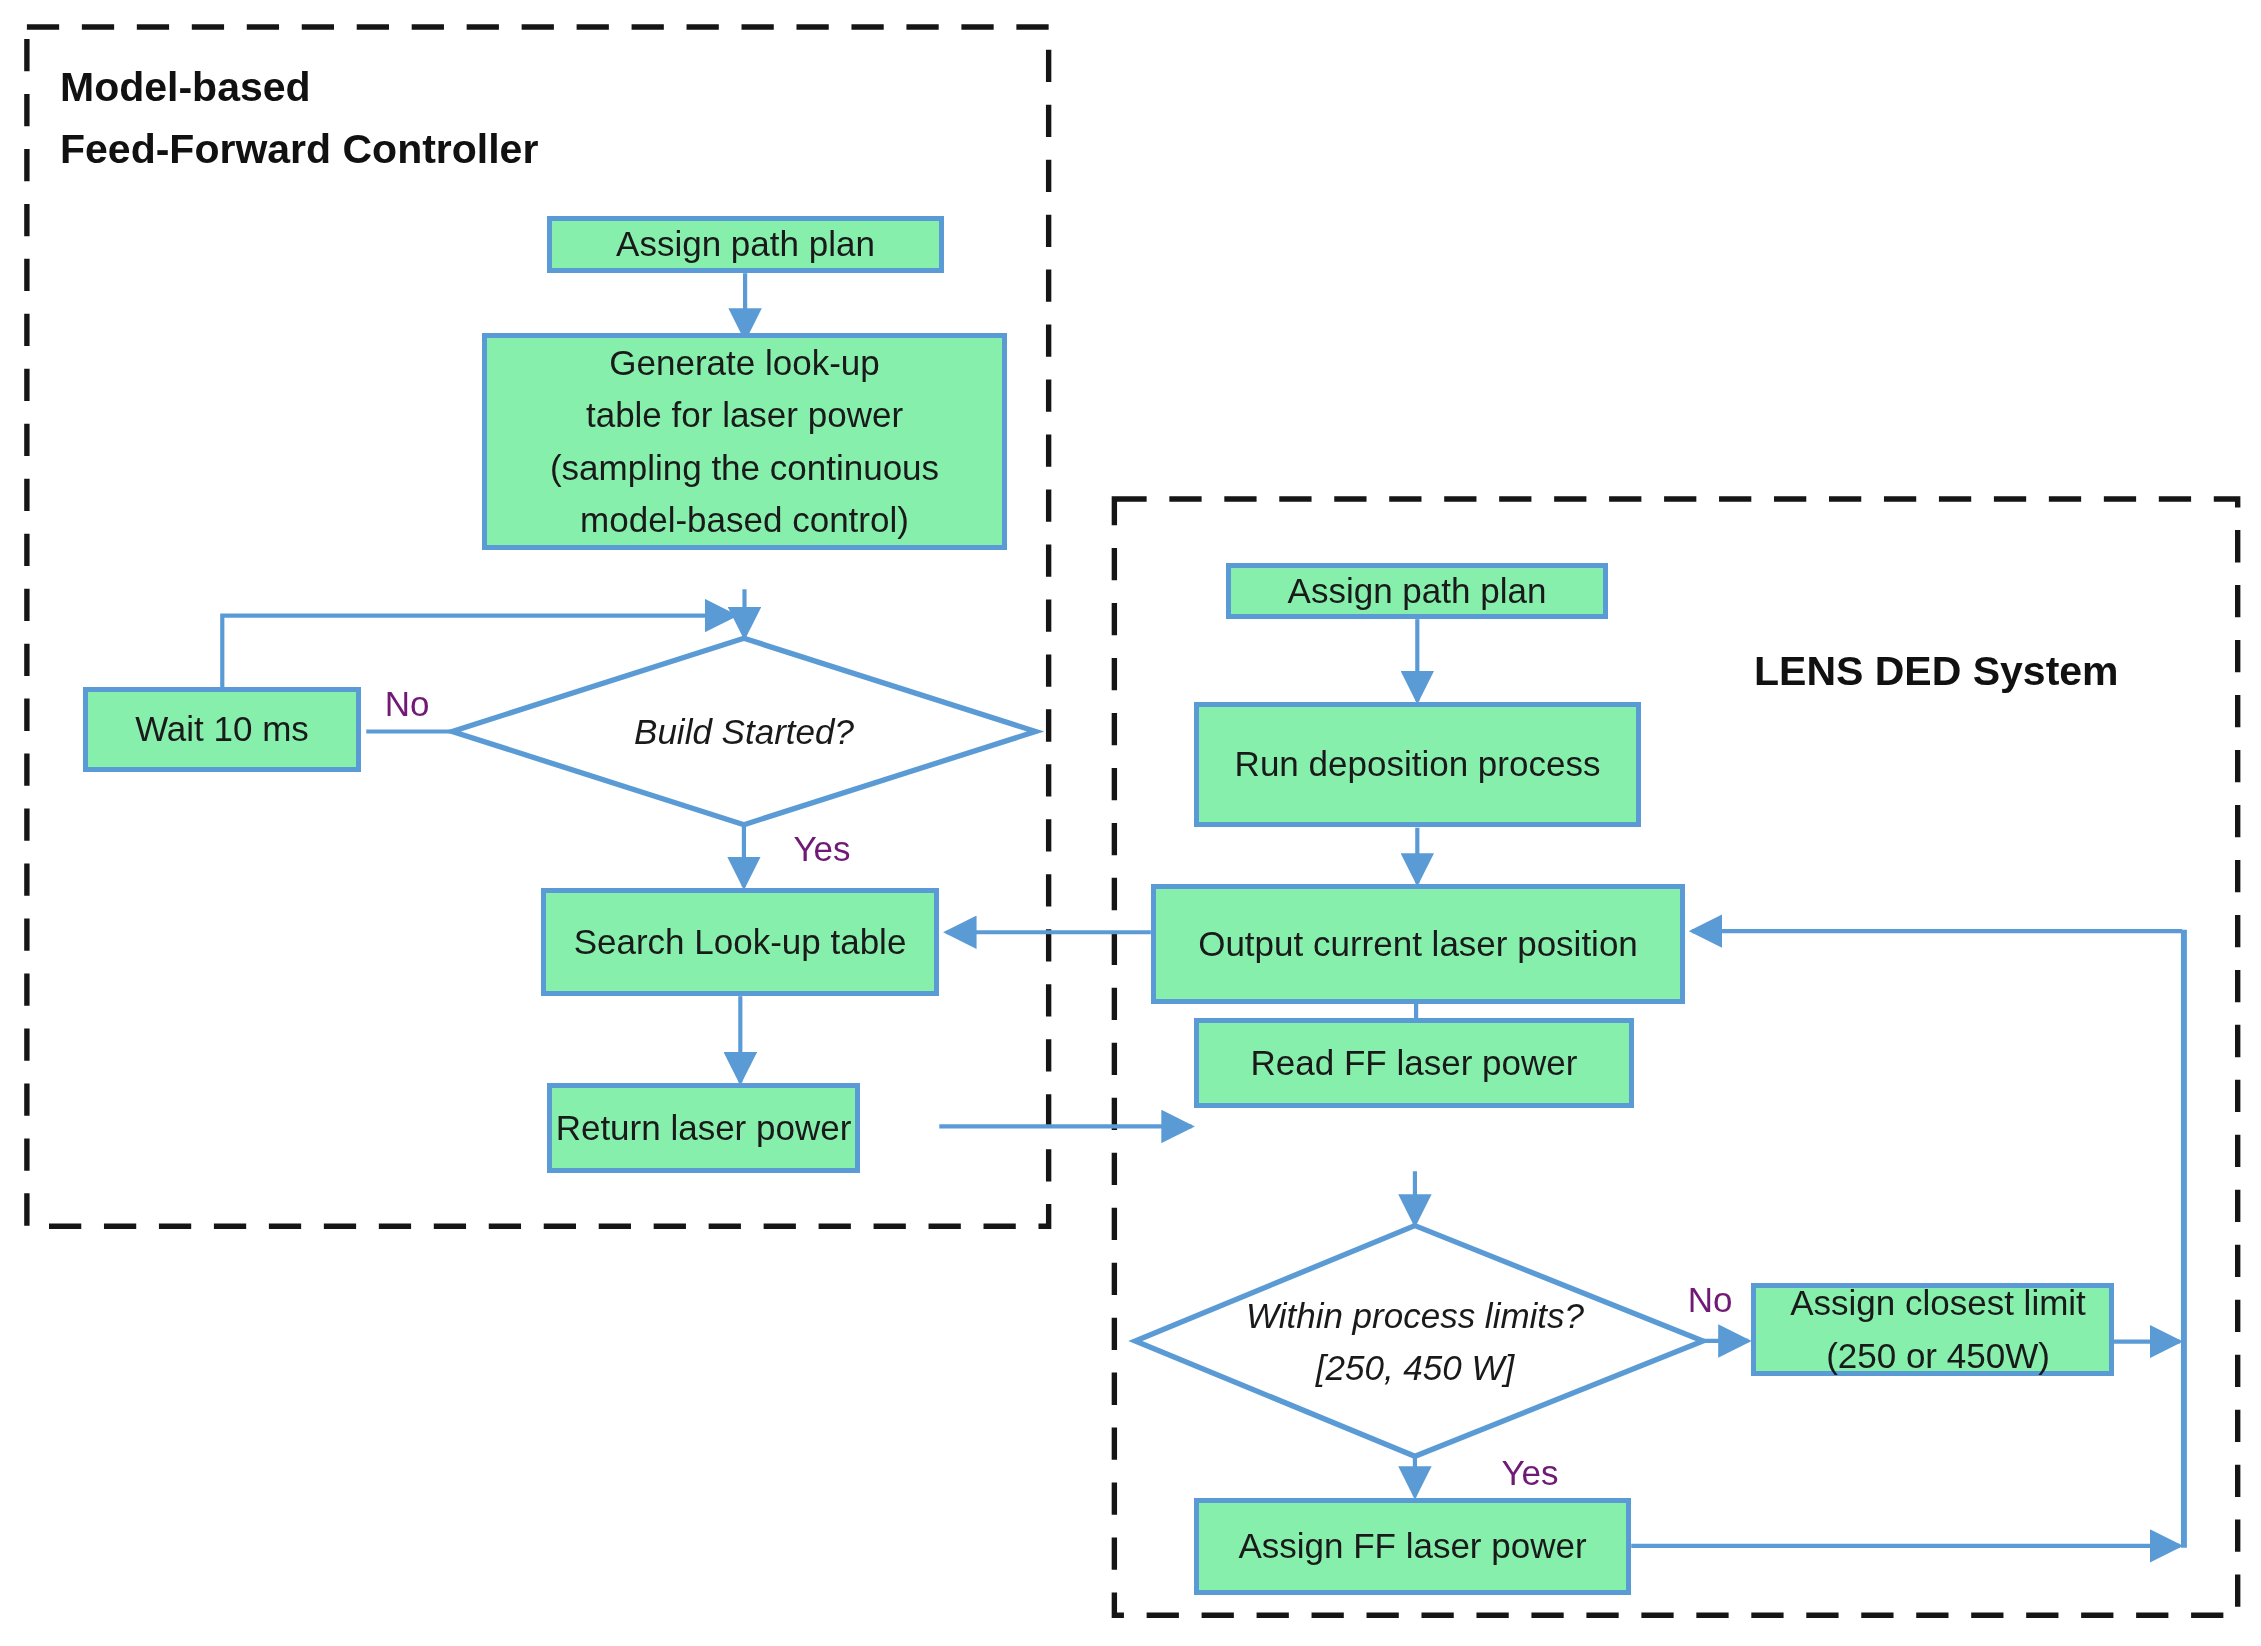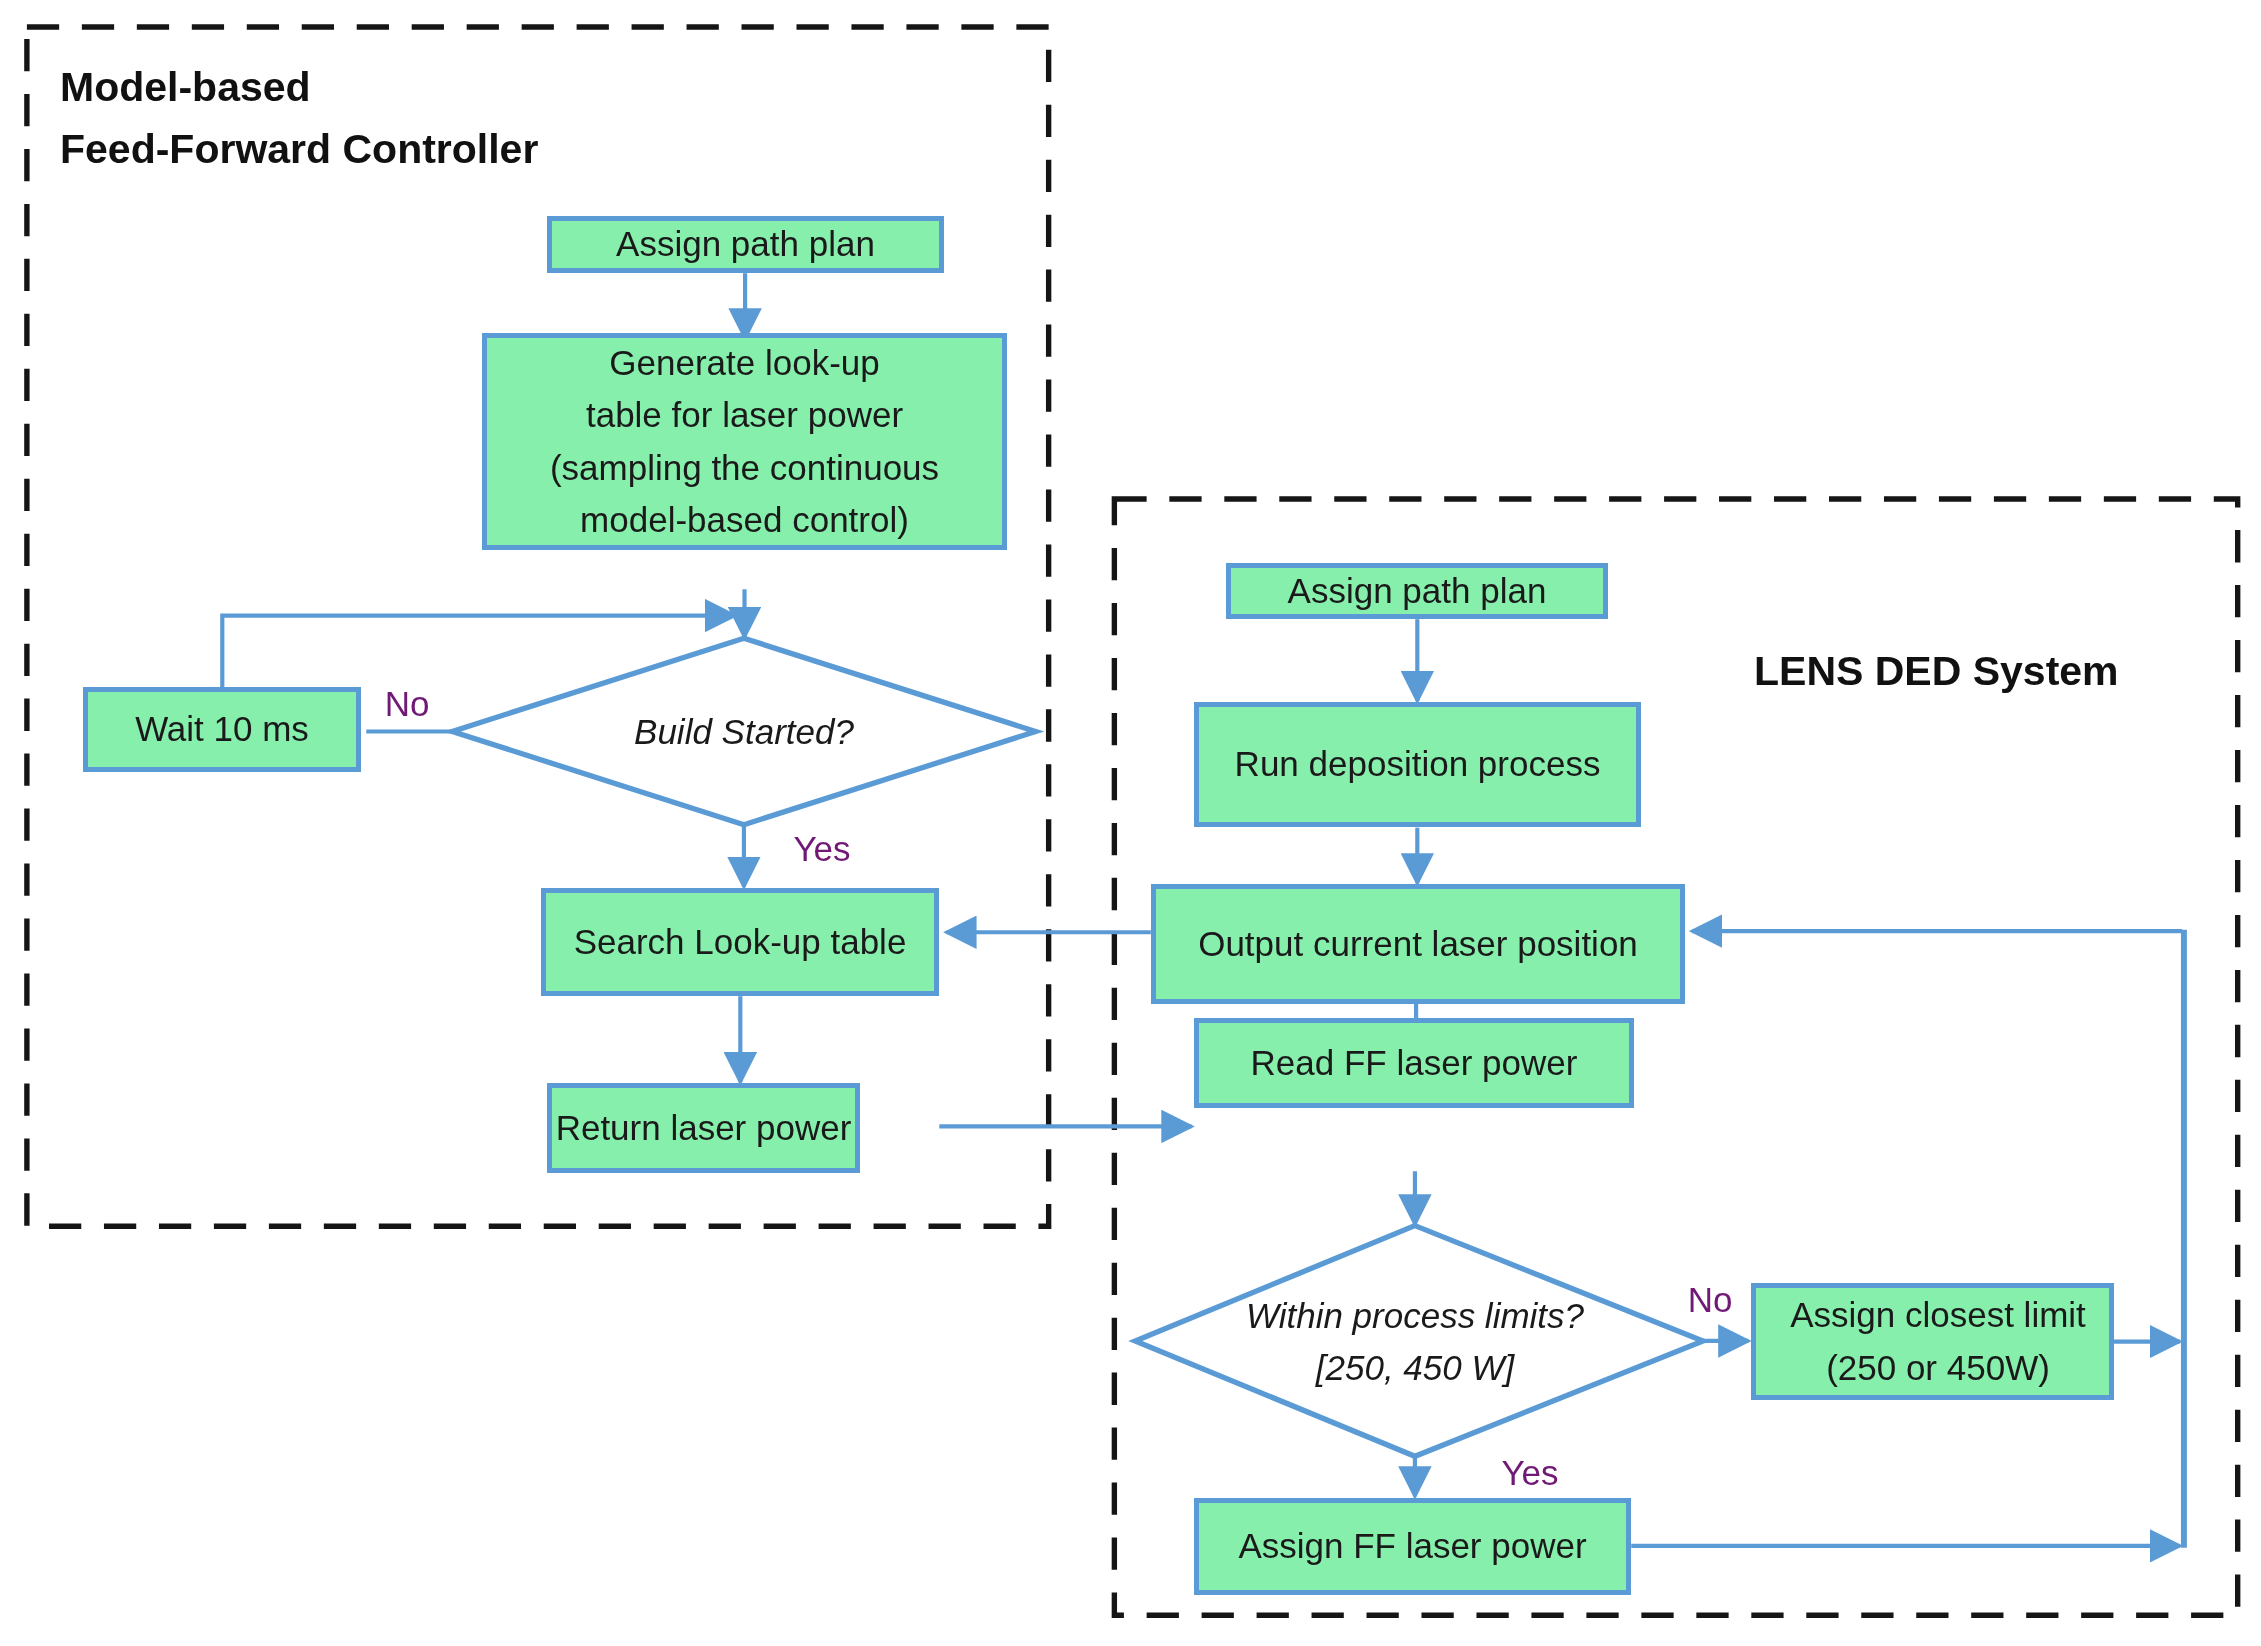--- a/index.html
+++ b/index.html
@@ -90,21 +90,21 @@
 
   <div class="lbl" style="left:359px;top:684px;width:96px;">No</div>
   <div class="lbl" style="left:774px;top:829px;width:96px;">Yes</div>
 
   <div class="node" style="left:1226px;top:563px;width:382px;height:56px;">Assign path plan</div>
   <div class="node" style="left:1194px;top:702px;width:447px;height:125px;">Run deposition process</div>
   <div class="node" style="left:1151px;top:884px;width:534px;height:120px;">Output current laser position</div>
   <div class="node" style="left:1194px;top:1018px;width:440px;height:90px;">Read FF laser power</div>
   <div class="dtext" style="left:1165px;top:1285px;width:500px;height:114px;">Within process limits?
 [250, 450 W]</div>
-  <div class="node" style="left:1751px;top:1283px;width:363px;height:117px;padding-left:11px;">Assign closest limit
+  <div class="node" style="left:1751px;top:1283px;width:363px;height:93px;padding-left:11px;">Assign closest limit
 (250 or 450W)</div>
   <div class="node" style="left:1194px;top:1498px;width:437px;height:97px;">Assign FF laser power</div>
 
   <div class="lbl" style="left:1662px;top:1280px;width:96px;">No</div>
   <div class="lbl" style="left:1479px;top:1453px;width:102px;">Yes</div>
 
 </div>
 
 
 </body></html>

